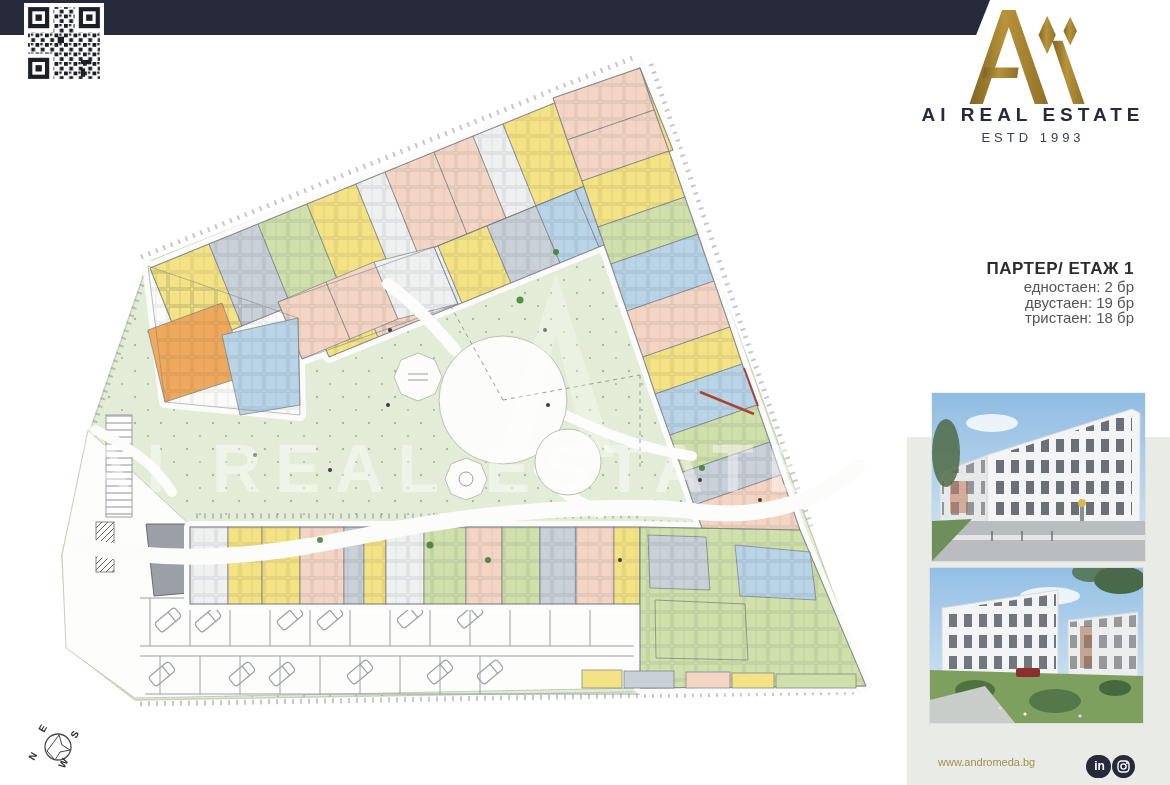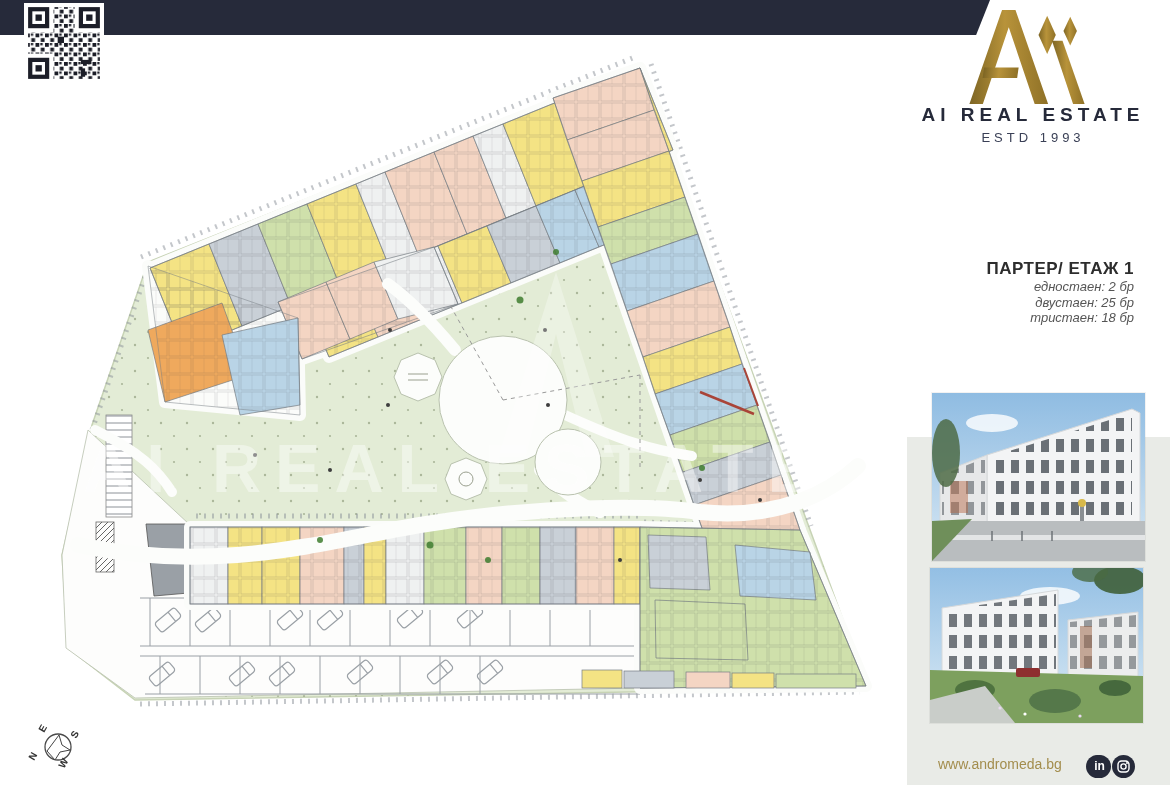--- a/index.html
+++ b/index.html
@@ -21,24 +21,24 @@
   .path-w{stroke:#fcfdfb;fill:none;stroke-linecap:round;}
   .court{fill:#fcfdfb;stroke:#b9c2ae;stroke-width:1;}
 
   
   .side-center{position:absolute;left:905px;width:256px;text-align:center;}
   #brand-name{top:104px;font-size:19px;font-weight:bold;letter-spacing:5px;color:var(--navy);}
   #brand-estd{top:130px;font-size:13px;letter-spacing:4px;color:#3a4056;}
   #side-title{top:208px;font-size:23px;letter-spacing:2px;color:#4e4e4e;}
   #floor-block{position:absolute;right:36px;top:259px;text-align:right;}
   #floor-label{font-size:17px;font-weight:bold;color:#2d2d2d;letter-spacing:.5px;}
-  .stat{font-size:13px;color:#555;line-height:15.5px;font-style:italic;}
+  .stat{font-size:15px;color:#555;line-height:15.5px;}
   #panel{position:absolute;left:907px;top:437px;width:263px;height:348px;background:var(--panel-gray);z-index:0;}
   .photo{position:absolute;left:932px;width:213px;z-index:2;box-shadow:0 0 0 1px rgba(0,0,0,.05);}
-  #footer-site{position:absolute;left:938px;top:756px;width:140px;font-size:14px;color:var(--footer-gold);z-index:2;}
+  #footer-site{position:absolute;left:938px;top:756px;width:140px;font-size:11px;color:var(--footer-gold);z-index:2;}
   .soc{position:absolute;top:755px;width:23px;height:23px;border-radius:50%;background:var(--navy);
        color:#fff;text-align:center;z-index:2;}
   .soc span{font-size:12px;font-weight:bold;line-height:23px;display:block;}
   #logo{position:absolute;left:965px;top:8px;width:124px;height:96px;z-index:2;}
 </style>
 </head>
 <body>
 
 <div id="page">
 
@@ -365,21 +365,21 @@
       <path d="M 100,24 L 107,9 L 114,24 L 107,39 Z"></path>
     </g>
   </svg>
   <div id="brand-name" class="side-center">AI REAL ESTATE</div>
   <div id="brand-estd" class="side-center">ESTD 1993</div>
 
 
   <div id="floor-block">
     <div id="floor-label">ПАРТЕР/ ЕТАЖ 1</div>
     <div class="stat">едностаен: 2 бр</div>
-    <div class="stat">двустаен: 25 бр</div>
+    <div class="stat">двустаен: 19 бр</div>
     <div class="stat">тристаен: 18 бр</div>
   </div>
 
   <div id="panel"></div>
 
   <svg class="photo" style="top:393px" height="168" viewBox="0 0 213 168">
     <defs>
       <linearGradient id="sky1" x1="0" y1="0" x2="0" y2="1">
         <stop offset="0" stop-color="#8fbce2"></stop>
           <stop offset="1" stop-color="#d8e8f4"></stop>

